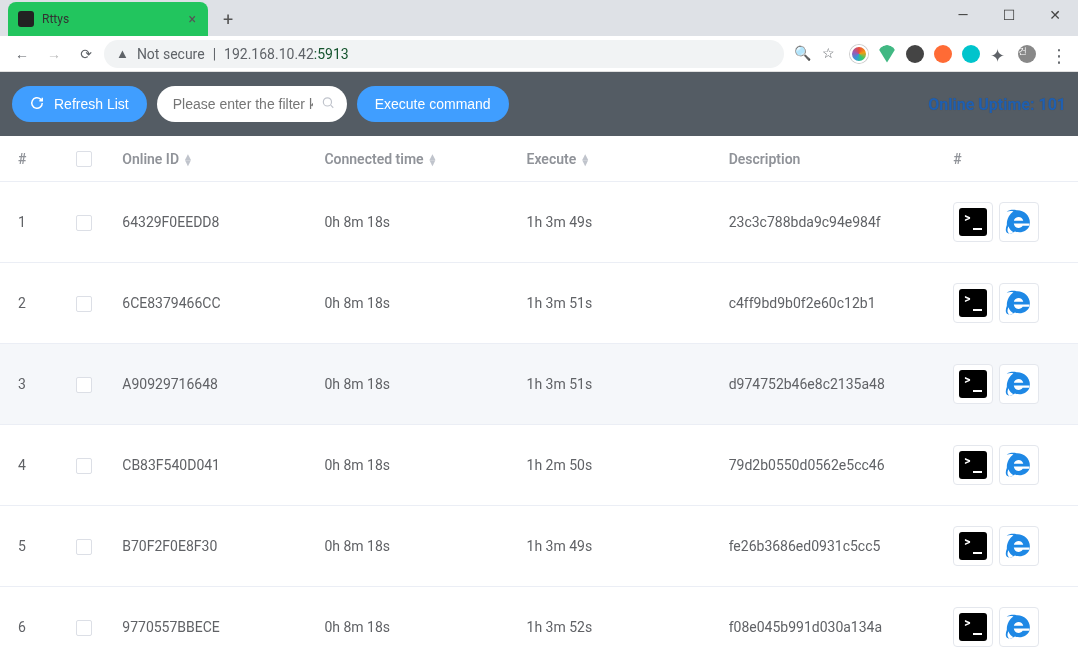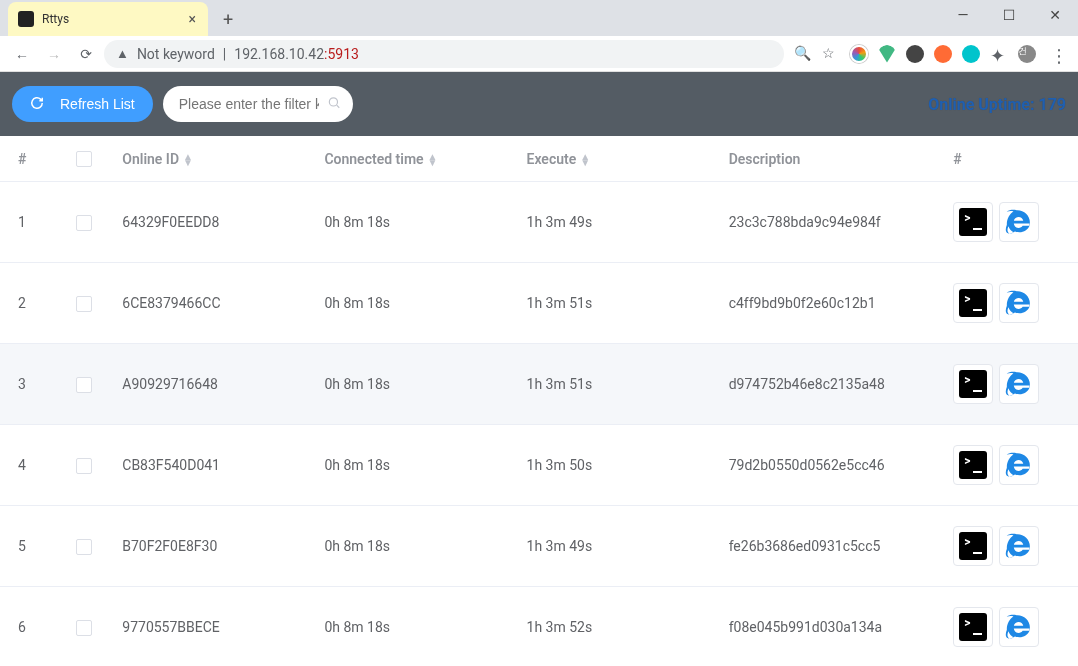--- a/index.html
+++ b/index.html
@@ -17,21 +17,21 @@
     height: 36px;
     background: #dee1e6;
     display: flex;
     align-items: flex-end;
     padding-left: 8px;
     position: relative;
   }
   .tab {
     display: flex;
     align-items: center;
-    background: #fef9c3;
+    background: #22c55e;
     height: 34px;
     min-width: 200px;
     border-radius: 8px 8px 0 0;
     padding: 0 8px 0 10px;
     gap: 8px;
     font-size: 12px;
     color: #333;
   }
   .tab .favicon {
     width: 16px; height: 16px; background: #222; border-radius: 3px;
@@ -62,21 +62,21 @@
     width: 28px; height: 28px; display: flex; align-items: center; justify-content: center;
     color: #5f6368; border-radius: 50%; cursor: pointer;
   }
   .nav-btn.disabled { color: #bbb; }
   .addr {
     flex: 1; height: 28px; background: #f1f3f4; border-radius: 14px;
     display: flex; align-items: center; padding: 0 12px; gap: 8px;
     color: #5f6368; font-size: 14px;
   }
   .addr .warn { font-size: 13px; }
-  .addr .url-port { color: #b91c1c; }
+  .addr .url-port { color: #14532d; }
   .ext-icons { display: flex; align-items: center; gap: 10px; padding: 0 6px; }
   .ext-icons span {
     width: 18px; height: 18px; border-radius: 50%;
     display: inline-block;
   }
   .ext-zoom { color:#5f6368; }
   .ext-star { color:#5f6368; }
   .ext1 { background: conic-gradient(#e74c3c,#f39c12,#2ecc71,#3498db,#9b59b6,#e74c3c); border-radius:50%; border:2px solid #fff; box-shadow:0 0 0 1px #ccc;}
   .ext2 { background:#41b883; clip-path: polygon(50% 0, 100% 20%, 50% 100%, 0 20%);}
   .ext3 { background:#444; border-radius:3px;}
@@ -99,21 +99,21 @@
 
   .topbar {
     background: #545c64;
     padding: 14px 12px;
     display: flex;
     align-items: center;
     gap: 10px;
   }
   .btn {
     border: none; border-radius: 20px; padding: 0 18px; height: 36px;
-    font-size: 14px; cursor: pointer; display: inline-flex; align-items: center; gap: 16px;
+    font-size: 14px; cursor: pointer; display: inline-flex; align-items: center; gap: 10px;
   }
   .btn-primary { background: #409eff; color: #fff; }
   .filter-input {
     height: 36px; border-radius: 18px; border: none; padding: 0 34px 0 16px;
     font-size: 14px; width: 190px; outline: none; background: #fff;
   }
   .filter-wrap { position: relative; }
   .filter-wrap .search-ico {
     position: absolute; right: 12px; top: 50%; transform: translateY(-50%);
     color: #c0c4cc; pointer-events: none;
@@ -183,21 +183,21 @@
     <div>✕</div>
   </div>
 </div>
 
 <div class="toolbar">
   <div class="nav-btn">←</div>
   <div class="nav-btn disabled">→</div>
   <div class="nav-btn">⟳</div>
   <div class="addr">
     <span class="warn">▲</span>
-    <span>Not keyword</span>
+    <span>Not secure</span>
     <span>|</span>
     <span>
       <span>192.168.10.42</span><span class="url-port">:5913</span>
     </span>
   </div>
   <div class="ext-icons">
     <span class="ext-zoom">🔍</span>
     <span class="ext-star">☆</span>
     <span class="ext1"></span>
     <span class="ext2"></span>
@@ -224,22 +224,25 @@
     </button>
     <span class="filter-wrap">
       <input class="filter-input" placeholder="Please enter the filter keyword" style="">
       <span class="search-ico">
         <svg width="14" height="14" viewBox="0 0 24 24" fill="none" stroke="#c0c4cc" stroke-width="2">
             <circle cx="11" cy="11" r="7"></circle>
             <line x1="21" y1="21" x2="16.65" y2="16.65"></line>
           </svg>
       </span>
     </span>
+    <button class="btn btn-primary">
+      <span>Execute command</span>
+    </button>
     <div class="online">
-      <span>Online Uptime: </span><span>179</span>
+      <span>Online Uptime: </span><span>101</span>
     </div>
   </div>
 
   <div class="table-wrap">
     <table>
       <thead>
         <tr>
           <th class="col-num">#</th>
           <th class="col-chk"><input type="checkbox" style=""></th>
           <th class="col-id"><span>Online ID</span><span class="sort"></span></th>
@@ -293,21 +296,21 @@
                 <svg viewBox="0 0 48 48">
                   <path fill="#1e88e5" d="M40.7 31c.5-1.9.8-3.9.8-6 0-12.2-10.3-20.6-21.1-19.9C9.1 2.8 3.9 8.1 3.9 8.1s4.9-2.7 11.2-.9C8.8 11.4 4.5 18.8 4.5 27.2c0 .4 0 .9.1 1.3-2 4.7-2.3 8.9-.8 11.5 2.1 3.6 7.9 2.9 13.8-.8 2.2.8 4.6 1.3 7.1 1.3 7.3 0 13.5-4.3 16-10.5H29.8c-1.3 2.1-3.7 3.5-6.4 3.5-4.1 0-7.5-3.2-7.7-7.2h24.7c.1-.8.3-1.5.3-2.3zM15.8 22c.7-3.4 3.8-6 7.5-6s6.8 2.6 7.5 6H15.8zM6.2 39.5c-1.1-1.9-.7-5.2.9-8.9 1.5 4.3 4.6 7.9 8.5 10.1-4.5 2.4-8.2 2.5-9.4-1.2z"></path>
                 </svg>
               </span></td>
           </tr>
           <tr>
             <td class="col-num">4</td>
             <td class="col-chk"><input type="checkbox" style=""></td>
             <td class="col-id">CB83F540D041</td>
             <td class="col-conn">0h 8m 18s</td>
-            <td class="col-up">1h 3m 50s</td>
+            <td class="col-up">1h 2m 50s</td>
             <td class="col-desc">79d2b0550d0562e5cc46</td>
             <td class="col-act"><span class="action-btn">
                 <span class="terminal-ico"></span>
               </span><span class="action-btn ie-ico">
                 <svg viewBox="0 0 48 48">
                   <path fill="#1e88e5" d="M40.7 31c.5-1.9.8-3.9.8-6 0-12.2-10.3-20.6-21.1-19.9C9.1 2.8 3.9 8.1 3.9 8.1s4.9-2.7 11.2-.9C8.8 11.4 4.5 18.8 4.5 27.2c0 .4 0 .9.1 1.3-2 4.7-2.3 8.9-.8 11.5 2.1 3.6 7.9 2.9 13.8-.8 2.2.8 4.6 1.3 7.1 1.3 7.3 0 13.5-4.3 16-10.5H29.8c-1.3 2.1-3.7 3.5-6.4 3.5-4.1 0-7.5-3.2-7.7-7.2h24.7c.1-.8.3-1.5.3-2.3zM15.8 22c.7-3.4 3.8-6 7.5-6s6.8 2.6 7.5 6H15.8zM6.2 39.5c-1.1-1.9-.7-5.2.9-8.9 1.5 4.3 4.6 7.9 8.5 10.1-4.5 2.4-8.2 2.5-9.4-1.2z"></path>
                 </svg>
               </span></td>
           </tr>
           <tr>

